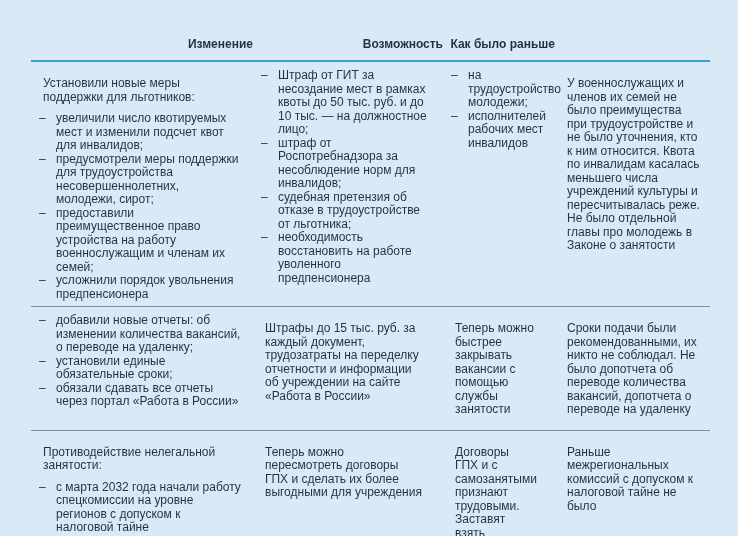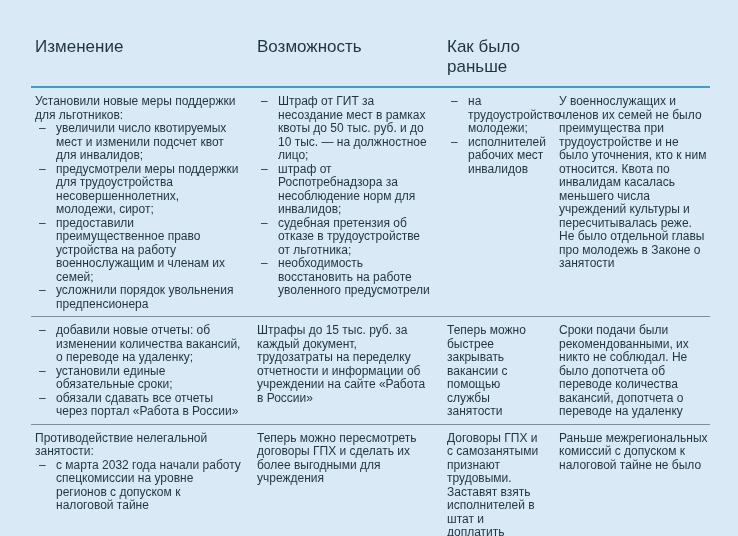--- a/index.html
+++ b/index.html
@@ -21,36 +21,37 @@
   .grid {
     display: grid;
     grid-template-columns: 222px 190px 112px 155px;
   }
   .thead {
     padding-top: 37px;
     padding-bottom: 9px;
     border-bottom: 2px solid #3b9ed4;
   }
   .th {
-    font-size: 17px;
-    font-weight: 400;
+    font-size: 12px;
+    font-weight: 700;
     padding-left: 4px;
+    text-align: right;
   }
   .row {
     border-bottom: 1px solid #7e909b;
     padding: 7px 0 5px;
   }
   .cell {
     padding-left: 4px;
     padding-right: 12px;
     font-size: 12px;
     line-height: 13.5px;
   }
   .cell:last-child { padding-right: 2px; }
-  .cell p { margin: 0; }
+  .cell p { margin: 8px; }
   ul.bullets {
     list-style: none;
     margin: 0;
     padding: 0 0 0 4px;
   }
   li.bullet { display: flex; }
   .dash {
     width: 17px;
     flex: 0 0 17px;
   }
@@ -97,21 +98,21 @@
         <li class="bullet">
             <span class="dash">–</span>
             <span>штраф от Роспотребнадзора за несоблюдение норм для инвалидов;</span>
           </li>
         <li class="bullet">
             <span class="dash">–</span>
             <span>судебная претензия об отказе в трудоустройстве от льготника;</span>
           </li>
         <li class="bullet">
             <span class="dash">–</span>
-            <span>необходимость восстановить на работе уволенного предусмотрели</span>
+            <span>необходимость восстановить на работе уволенного предпенсионера</span>
           </li>
       </ul>
     </div>
     <div class="cell">
       <ul class="bullets">
         <li class="bullet">
             <span class="dash">–</span>
             <span>на трудоустройство молодежи;</span>
           </li>
         <li class="bullet">

